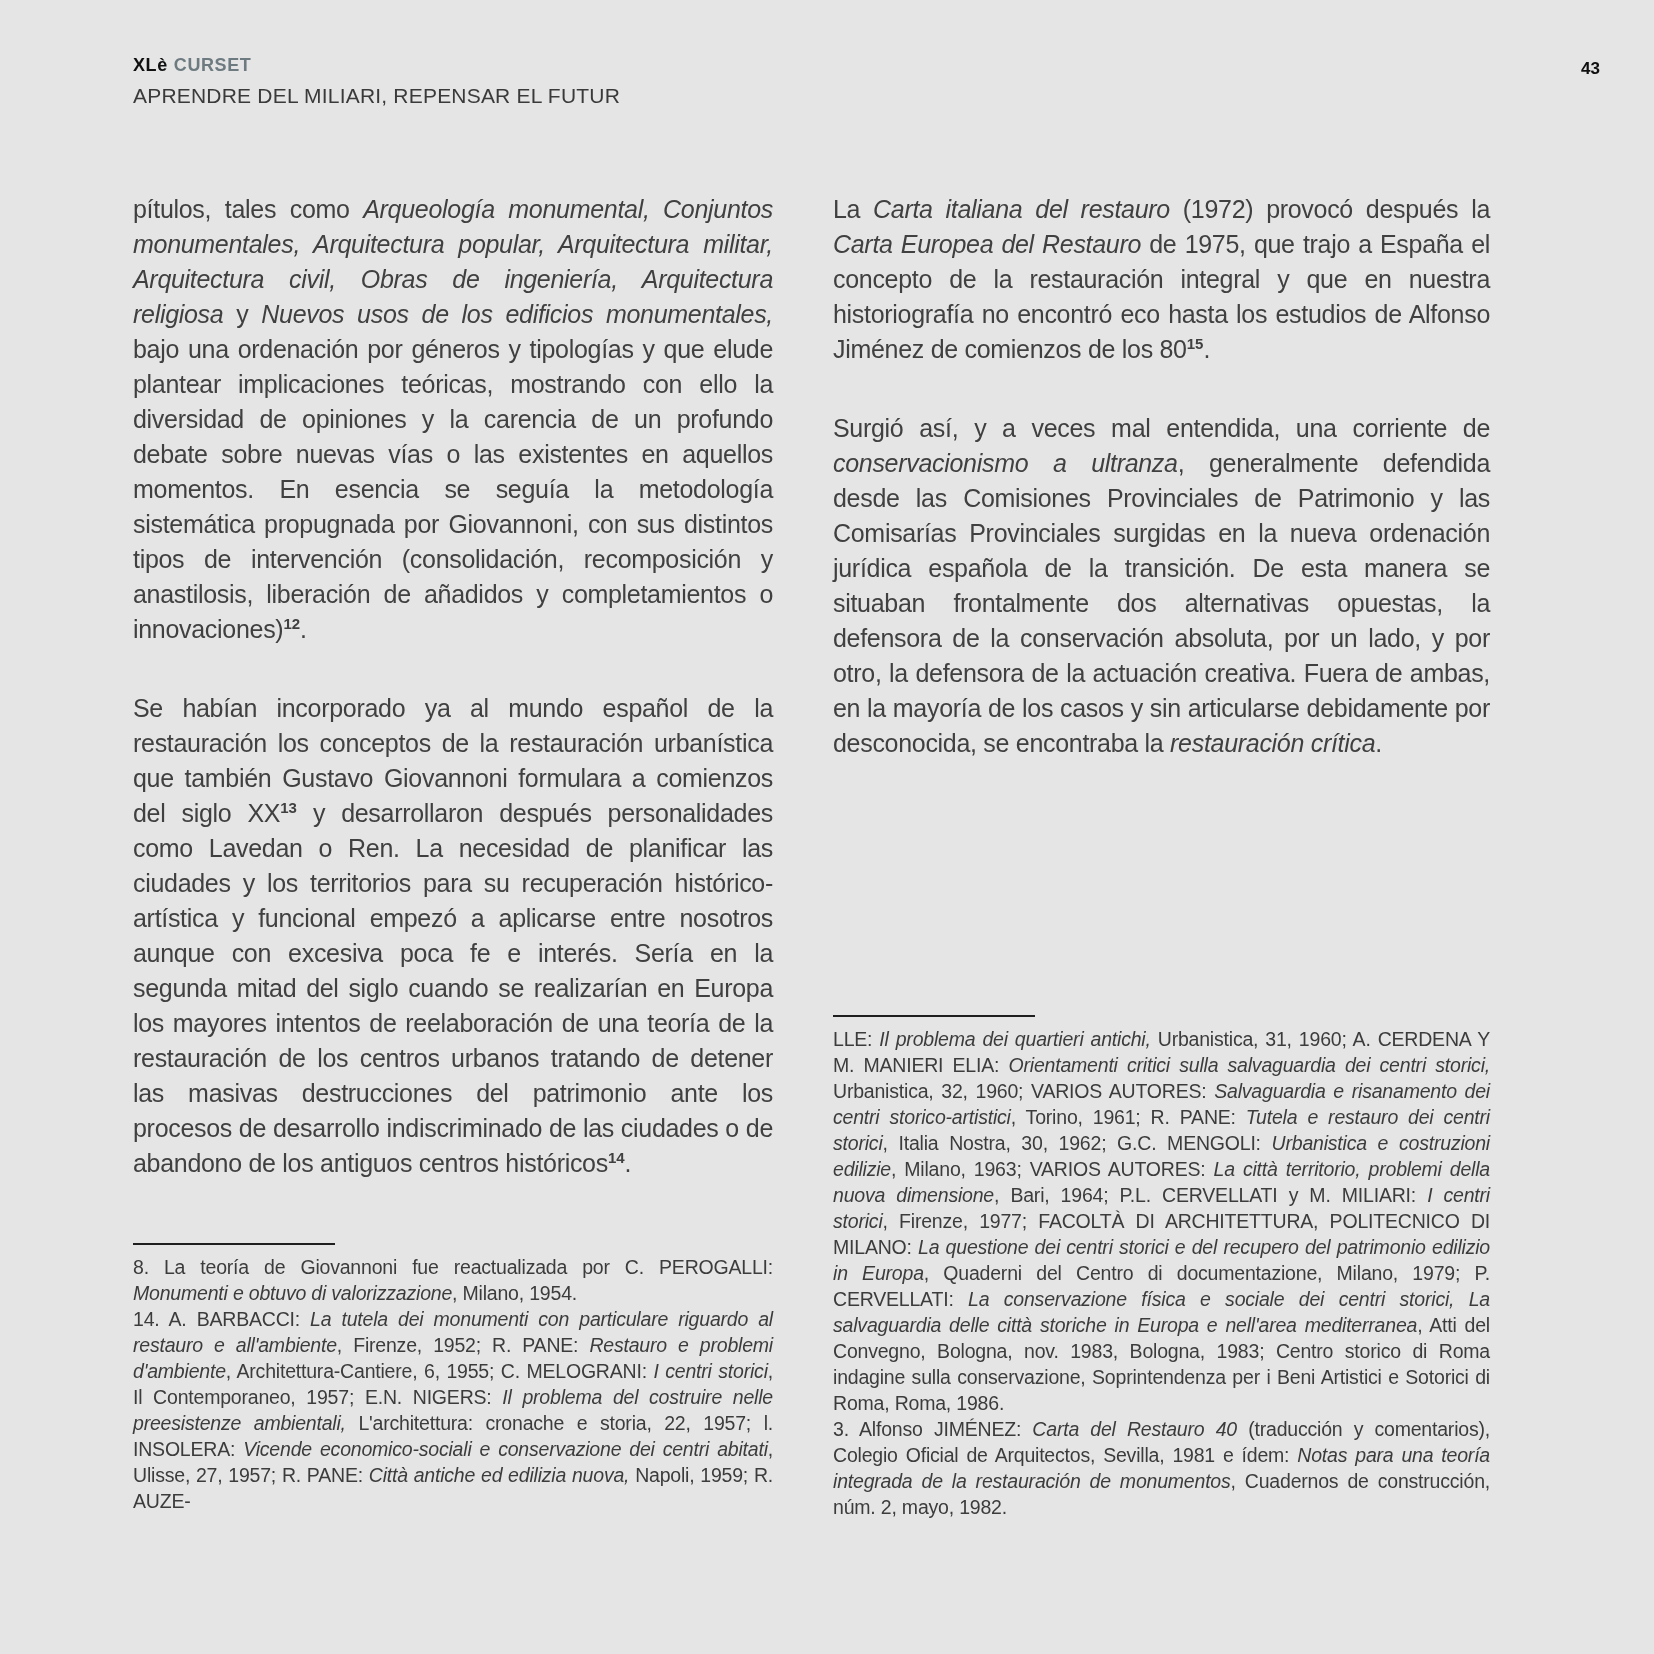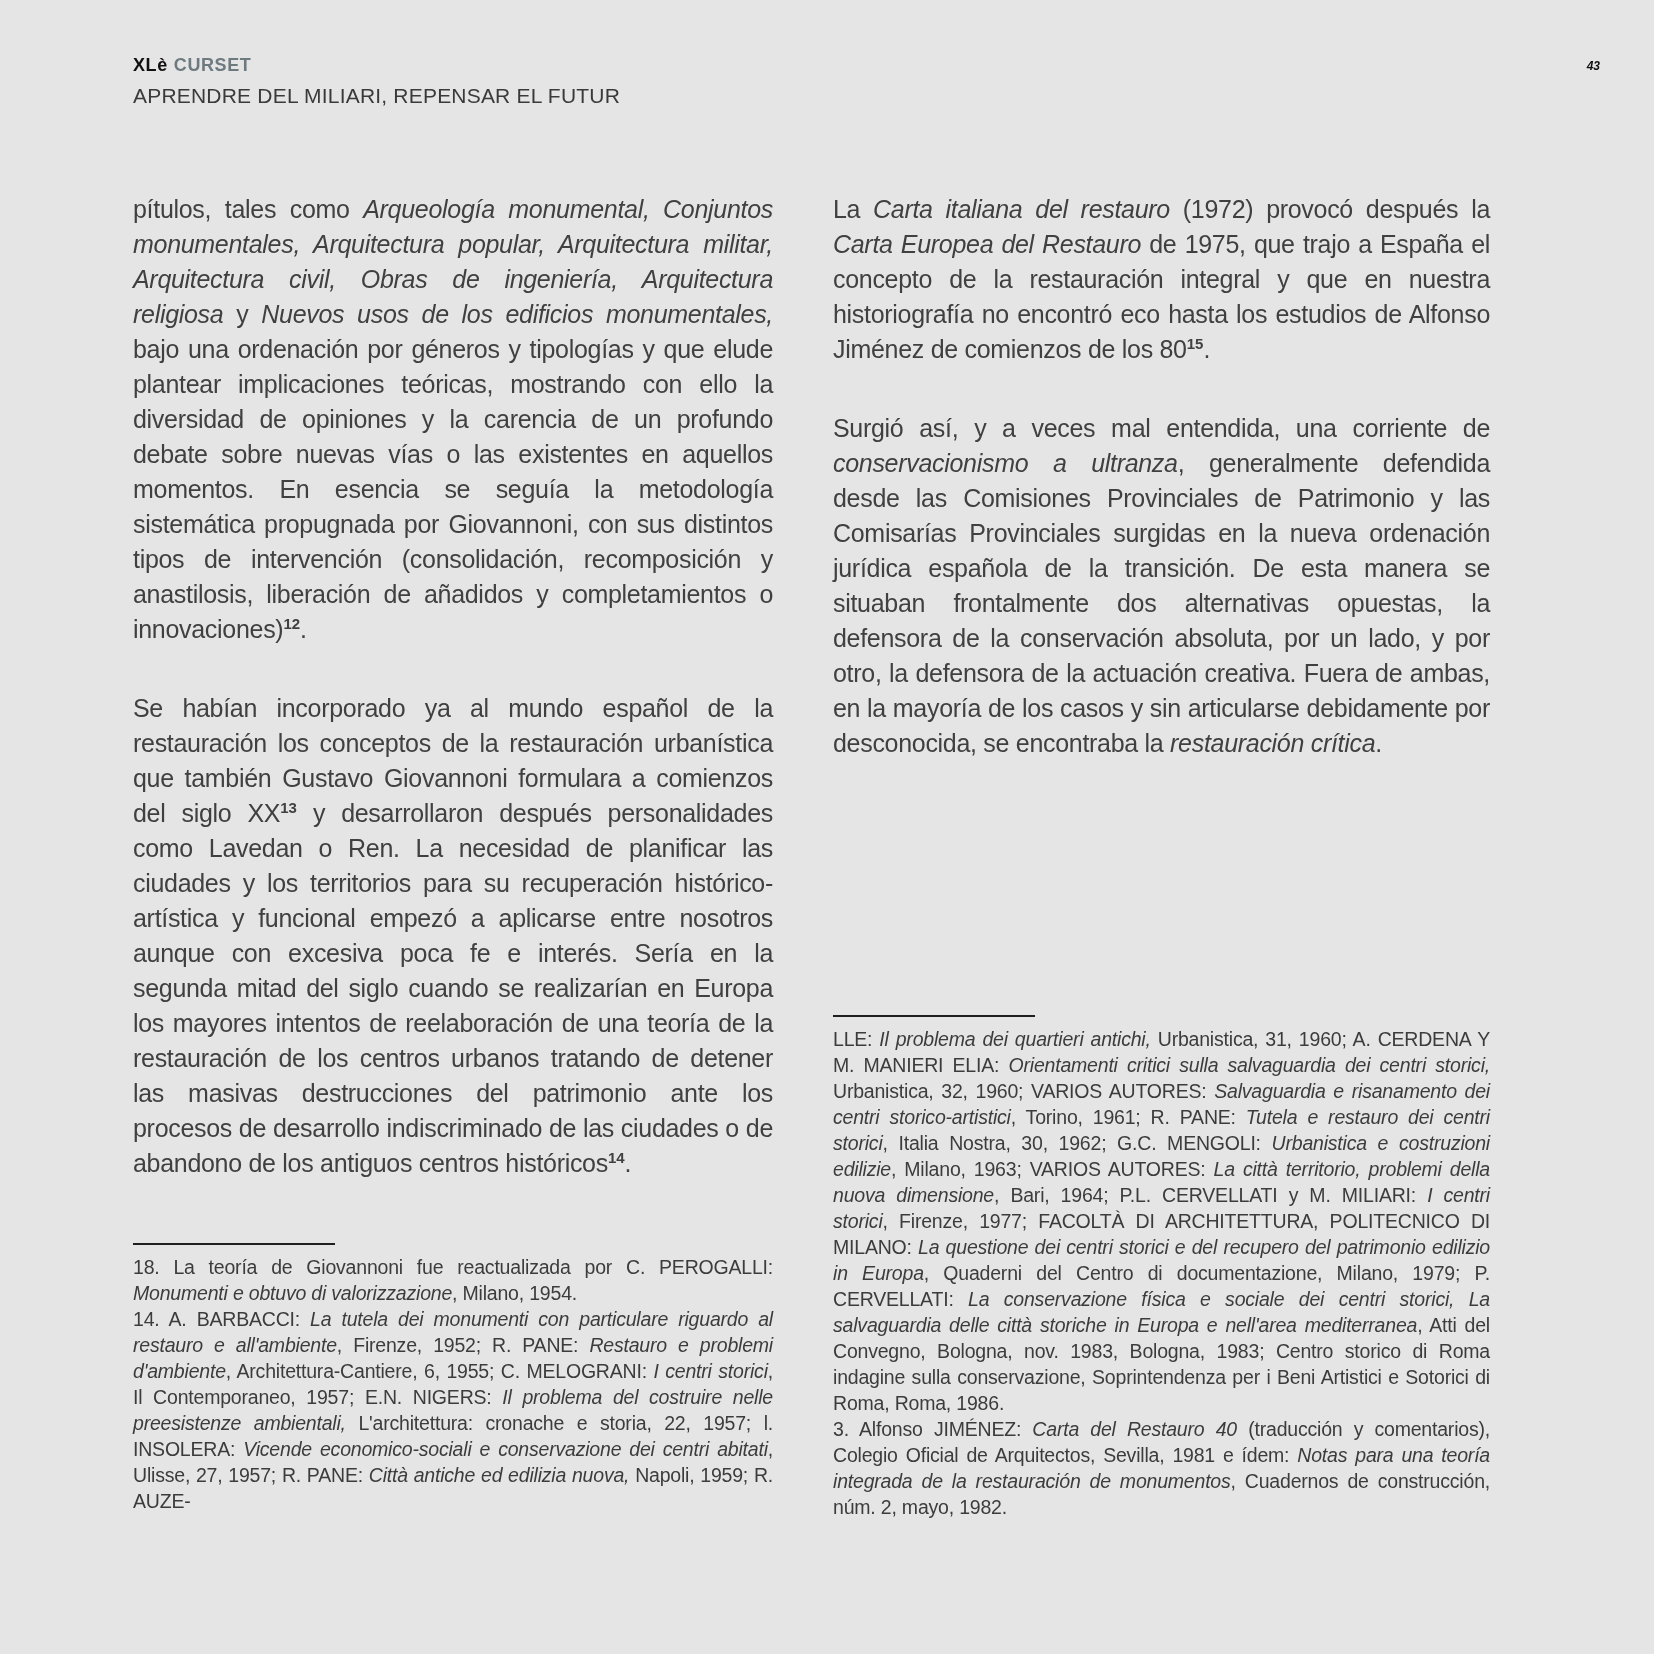--- a/index.html
+++ b/index.html
@@ -8,21 +8,21 @@
     width:1654px; height:1654px;
     background:#e5e5e5;
     font-family:"Liberation Sans", sans-serif;
     overflow:hidden;
   }
   
   .header { position:absolute; left:133px; top:55px; right:54px; }
   .course-line { font-size:18px; font-weight:bold; letter-spacing:0.6px; color:#101010; }
   .course-line .gray { color:#6d7a80; margin-left:6px; }
   .subtitle { margin-top:8px; font-size:21px; font-weight:400; color:#3a3a3a; letter-spacing:0.2px; }
-  .page-number { position:absolute; right:0; top:4px; font-size:12px; font-weight:bold; color:#101010;font-style:italic; }
+  .page-number { position:absolute; right:0; top:4px; font-size:17px; font-weight:bold; color:#101010; }
 
   
   .col {
     position:absolute; top:192px;
     text-align:justify;
     color:#404040;
     font-size:25px; line-height:35px; letter-spacing:-0.3px;
     font-weight:400;
   }
   .col-left  { left:133px; width:640px; }
@@ -59,21 +59,21 @@
     <p class="body-par"><span>Se habían incorporado ya al mundo español de la restauración los conceptos de la restauración urbanística que también Gustavo Giovannoni formulara a comienzos del siglo XX</span><sup>13</sup><span> y desarrollaron después personalidades como Lavedan o Ren. La necesidad de planificar las ciudades y los territorios para su recuperación histórico-artística y funcional empezó a aplicarse entre nosotros aunque con excesiva poca fe e interés. Sería en la segunda mitad del siglo cuando se realizarían en Europa los mayores intentos de reelaboración de una teoría de la restauración de los centros urbanos tratando de detener las masivas destrucciones del patrimonio ante los procesos de desarrollo indiscriminado de las ciudades o de abandono de los antiguos centros históricos</span><sup>14</sup><span>.</span></p>
   </section>
 
   <section class="col col-right">
     <p class="body-par"><span>La </span><span style="font-style: italic;">Carta italiana del restauro</span><span> (1972) provocó después la </span><span style="font-style: italic;">Carta Europea del Restauro</span><span> de 1975, que trajo a España el concepto de la restauración integral y que en nuestra historiografía no encontró eco hasta los estudios de Alfonso Jiménez de comienzos de los 80</span><sup>15</sup><span>.</span></p>
     <p class="body-par"><span>Surgió así, y a veces mal entendida, una corriente de </span><span style="font-style: italic;">conservacionismo a ultranza</span><span>, generalmente defendida desde las Comisiones Provinciales de Patrimonio y las Comisarías Provinciales surgidas en la nueva ordenación jurídica española de la transición. De esta manera se situaban frontalmente dos alternativas opuestas, la defensora de la conservación absoluta, por un lado, y por otro, la defensora de la actuación creativa. Fuera de ambas, en la mayoría de los casos y sin articularse debidamente por desconocida, se encontraba la </span><span style="font-style: italic;">restauración crítica</span><span>.</span></p>
   </section>
 
   <div class="footnotes fn-left">
     <div class="fn-rule"></div>
-    <p class="fn"><span>18. La teoría de Giovannoni fue reactualizada por C. PEROGALLI: </span><span style="font-style: italic;">Monumenti e obtuvo di valorizzazione</span><span>, Milano, 1954.</span></p>
+    <p class="fn"><span>8. La teoría de Giovannoni fue reactualizada por C. PEROGALLI: </span><span style="font-style: italic;">Monumenti e obtuvo di valorizzazione</span><span>, Milano, 1954.</span></p>
     <p class="fn"><span>14. A. BARBACCI: </span><span style="font-style: italic;">La tutela dei monumenti con particulare riguardo al restauro e all'ambiente</span><span>, Firenze, 1952; R. PANE: </span><span style="font-style: italic;">Restauro e problemi d'ambiente</span><span>, Architettura-Cantiere, 6, 1955; C. MELOGRANI: </span><span style="font-style: italic;">I centri storici</span><span>, Il Contemporaneo, 1957; E.N. NIGERS: </span><span style="font-style: italic;">Il problema del costruire nelle preesistenze ambientali,</span><span> L'architettura: cronache e storia, 22, 1957; l. INSOLERA: </span><span style="font-style: italic;">Vicende economico-sociali e conservazione dei centri abitati</span><span>, Ulisse, 27, 1957; R. PANE: </span><span style="font-style: italic;">Città antiche ed edilizia nuova,</span><span> Napoli, 1959; R. AUZE-</span></p>
   </div>
 
   <div class="footnotes fn-right">
     <div class="fn-rule"></div>
     <p class="fn"><span>LLE: </span><span style="font-style: italic;">Il problema dei quartieri antichi,</span><span> Urbanistica, 31, 1960; A. CERDENA Y M. MANIERI ELIA: </span><span style="font-style: italic;">Orientamenti critici sulla salvaguardia dei centri storici,</span><span> Urbanistica, 32, 1960; VARIOS AUTORES: </span><span style="font-style: italic;">Salvaguardia e risanamento dei centri storico-artistici</span><span>, Torino, 1961; R. PANE: </span><span style="font-style: italic;">Tutela e restauro dei centri storici</span><span>, Italia Nostra, 30, 1962; G.C. MENGOLI: </span><span style="font-style: italic;">Urbanistica e costruzioni edilizie</span><span>, Milano, 1963; VARIOS AUTORES: </span><span style="font-style: italic;">La città territorio, problemi della nuova dimensione</span><span>, Bari, 1964; P.L. CERVELLATI y M. MILIARI: </span><span style="font-style: italic;">I centri storici</span><span>, Firenze, 1977; FACOLTÀ DI ARCHITETTURA, POLITECNICO DI MILANO: </span><span style="font-style: italic;">La questione dei centri storici e del recupero del patrimonio edilizio in Europa</span><span>, Quaderni del Centro di documentazione, Milano, 1979; P. CERVELLATI: </span><span style="font-style: italic;">La conservazione física e sociale dei centri storici, La salvaguardia delle città storiche in Europa e nell'area mediterranea</span><span>, Atti del Convegno, Bologna, nov. 1983, Bologna, 1983; Centro storico di Roma indagine sulla conservazione, Soprintendenza per i Beni Artistici e Sotorici di Roma, Roma, 1986.</span></p>
     <p class="fn"><span>3. Alfonso JIMÉNEZ: </span><span style="font-style: italic;">Carta del Restauro 40</span><span> (traducción y comentarios), Colegio Oficial de Arquitectos, Sevilla, 1981 e ídem: </span><span style="font-style: italic;">Notas para una teoría integrada de la restauración de monumentos</span><span>, Cuadernos de construcción, núm. 2, mayo, 1982.</span></p>
   </div>
 
 </div>

